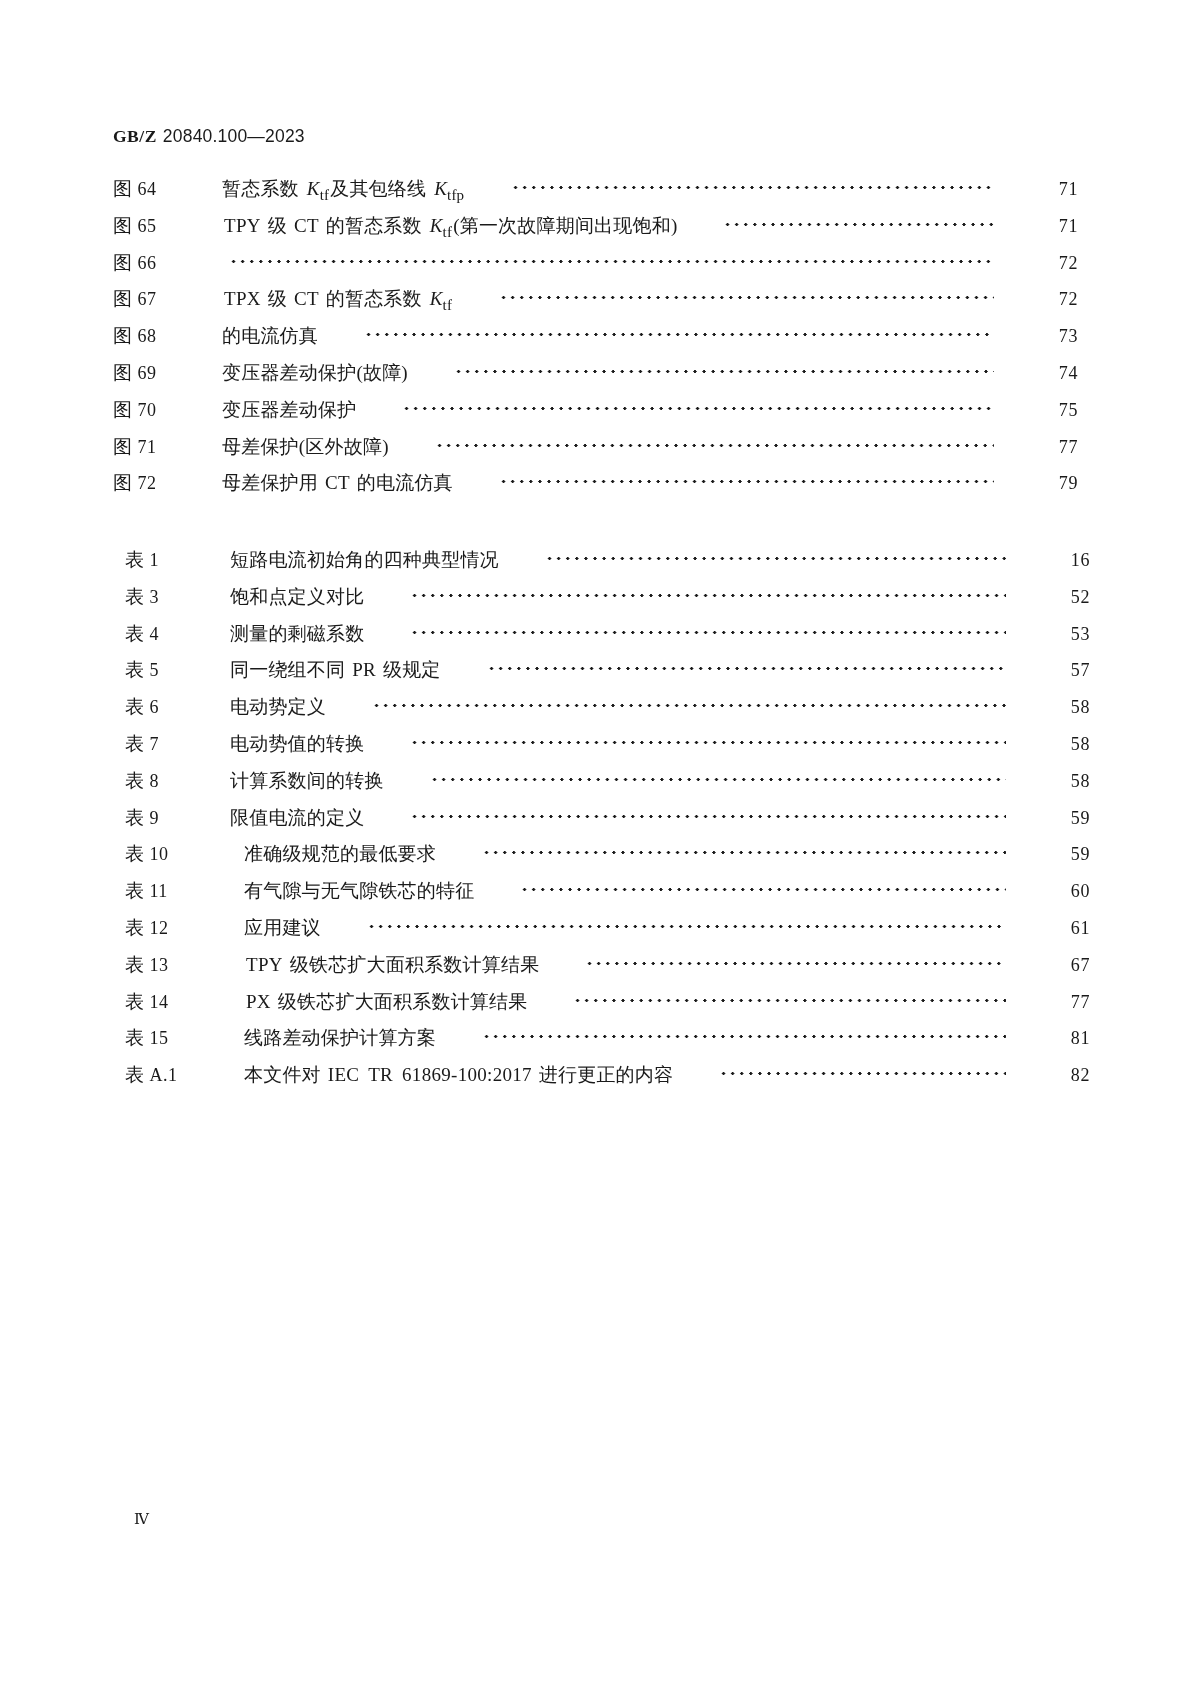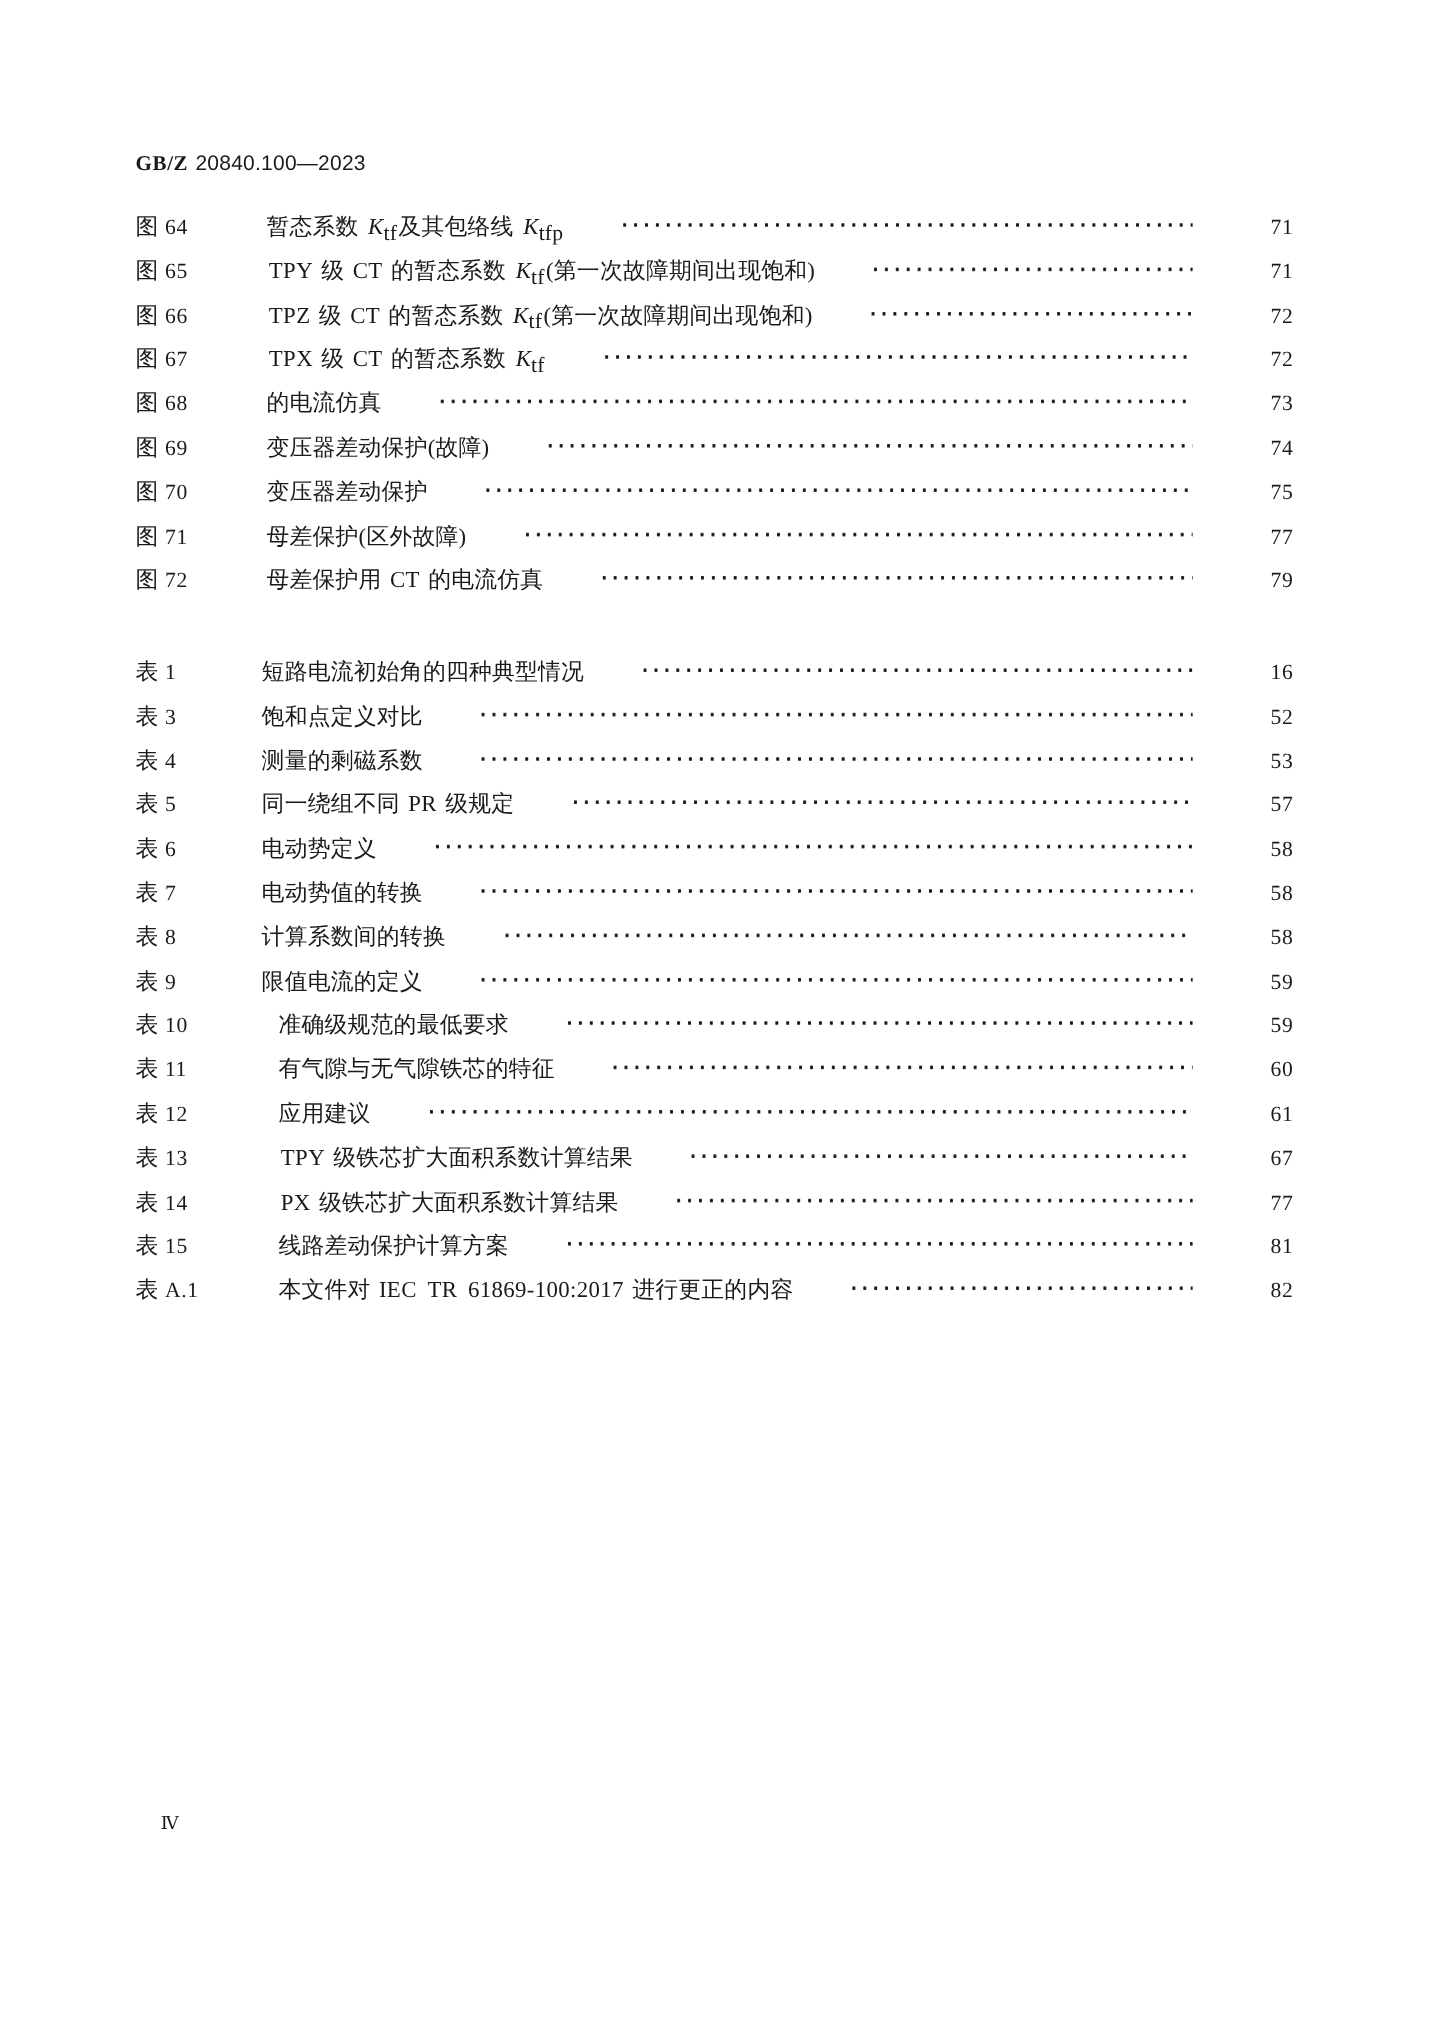--- a/index.html
+++ b/index.html
@@ -44,21 +44,21 @@
     letter-spacing: 0.2px;
   }
 
   
   .toc-block {
     position: absolute;
     left: 113px;
     width: 965px;
   }
   #figures-block { top: 176px; }
-  #tables-block  { top: 547px; }
+  #tables-block  { top: 547px; margin-left: 12px; }
 
   .toc-row {
     display: flex;
     align-items: baseline;
     height: 36.8px;
     white-space: nowrap;
     font-size: 19px;
     gap: 39px;
   }
 
@@ -92,21 +92,21 @@
     padding: 0 2px;
   }
   .title .var {
     font-family: "Liberation Serif", "DejaVu Serif", serif;
     font-style: italic;
     padding-left: 3px;
   }
   .title .sub {
     font-family: "Liberation Serif", "DejaVu Serif", serif;
     font-style: normal;
-    font-size: 18px;
+    font-size: 15px;
     vertical-align: sub;
     letter-spacing: 0.2px;
     padding-right: 1px;
   }
 
   .leader {
     flex: 1 1 auto;
     min-width: 12px;
     margin: 0 5px 0 7px;
     position: relative;
@@ -162,21 +162,20 @@
         <span class="pageno">71</span>
       </div>
       <div class="toc-row">
         <span class="label"><span class="lbl-cn">图</span><span class="lbl-no">65</span></span>
         <span class="title"><span class="lat">TPY</span> 级 <span class="lat">CT</span> 的暂态系数 <span class="var">K</span><span class="sub">tf</span>(第一次故障期间出现饱和)</span>
         <span class="leader"></span>
         <span class="pageno">71</span>
       </div>
       <div class="toc-row">
         <span class="label"><span class="lbl-cn">图</span><span class="lbl-no">66</span></span>
-        <span class="title"><span class="lat">TPZ</span> 级 <span class="lat">CT</span> 的暂态系数 <span class="var">K</span><span class="sub">tf</span>(第一次故障期间出现饱和)</span>
         <span class="leader"></span>
         <span class="pageno">72</span>
       </div>
       <div class="toc-row">
         <span class="label"><span class="lbl-cn">图</span><span class="lbl-no">67</span></span>
         <span class="title"><span class="lat">TPX</span> 级 <span class="lat">CT</span> 的暂态系数 <span class="var">K</span><span class="sub">tf</span></span>
         <span class="leader"></span>
         <span class="pageno">72</span>
       </div>
       <div class="toc-row">

